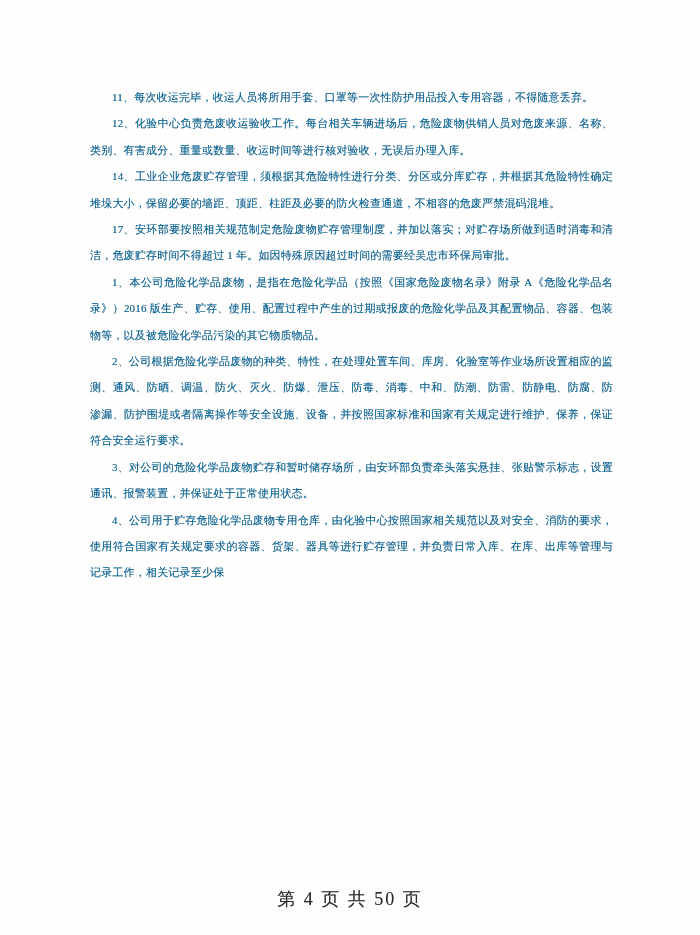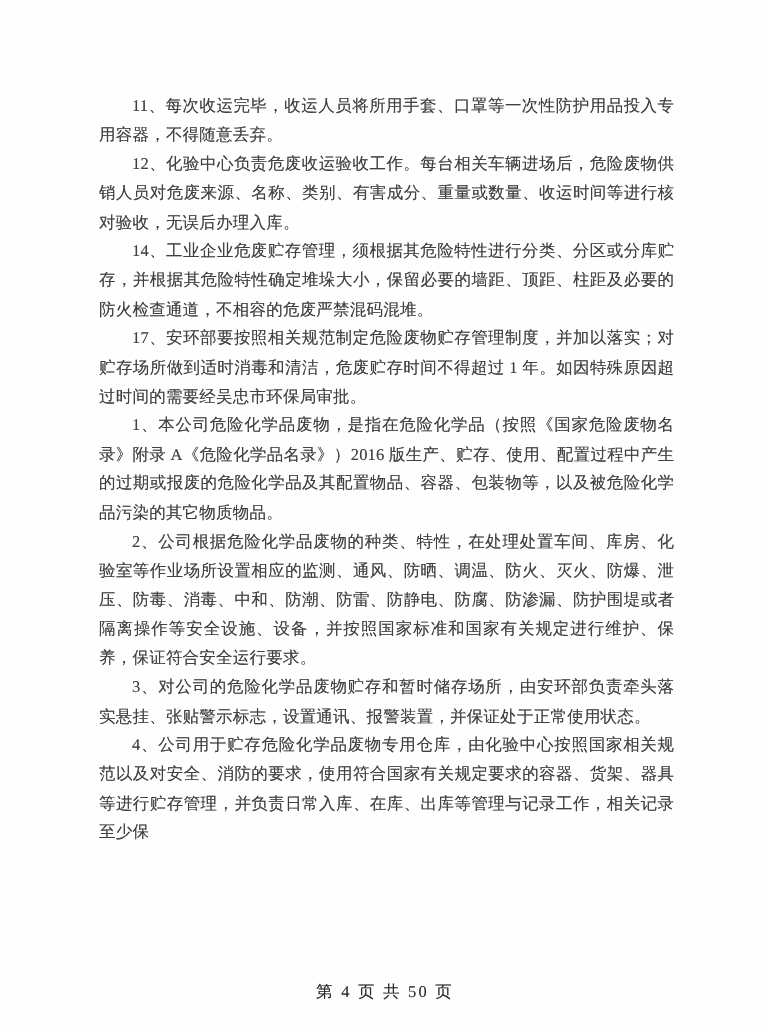--- a/index.html
+++ b/index.html
@@ -13,39 +13,39 @@
     height: 935px;
     background: #fefefe;
     overflow: hidden;
     font-family: "Liberation Serif", "DejaVu Serif", serif;
   }
   .doc-body {
     position: absolute;
     top: 84px;
     left: 90px;
     width: 523px;
-    color: #404040;
-    font-size: 15px;
+    color: #0369a1;
+    font-size: 11px;
     line-height: 26.4px;
     letter-spacing: 0.2px;
     text-align: justify;
     text-shadow: 0 0 0.5px rgba(40,40,40,0.45);
   }
   .doc-body p {
     margin: 0;
     padding: 0;
     text-indent: 2em;
   }
   .page-footer {
     position: absolute;
     left: 0;
     right: 0;
     bottom: 24px;
     text-align: center;
-    font-size: 15px;
+    font-size: 18px;
     letter-spacing: 2px;
     color: #2b2b2b;
     text-shadow: 0 0 0.4px rgba(40,40,40,0.4);
   }
 </style>
 </head>
 <body>
 
 <div class="page">
   <div class="doc-body">

